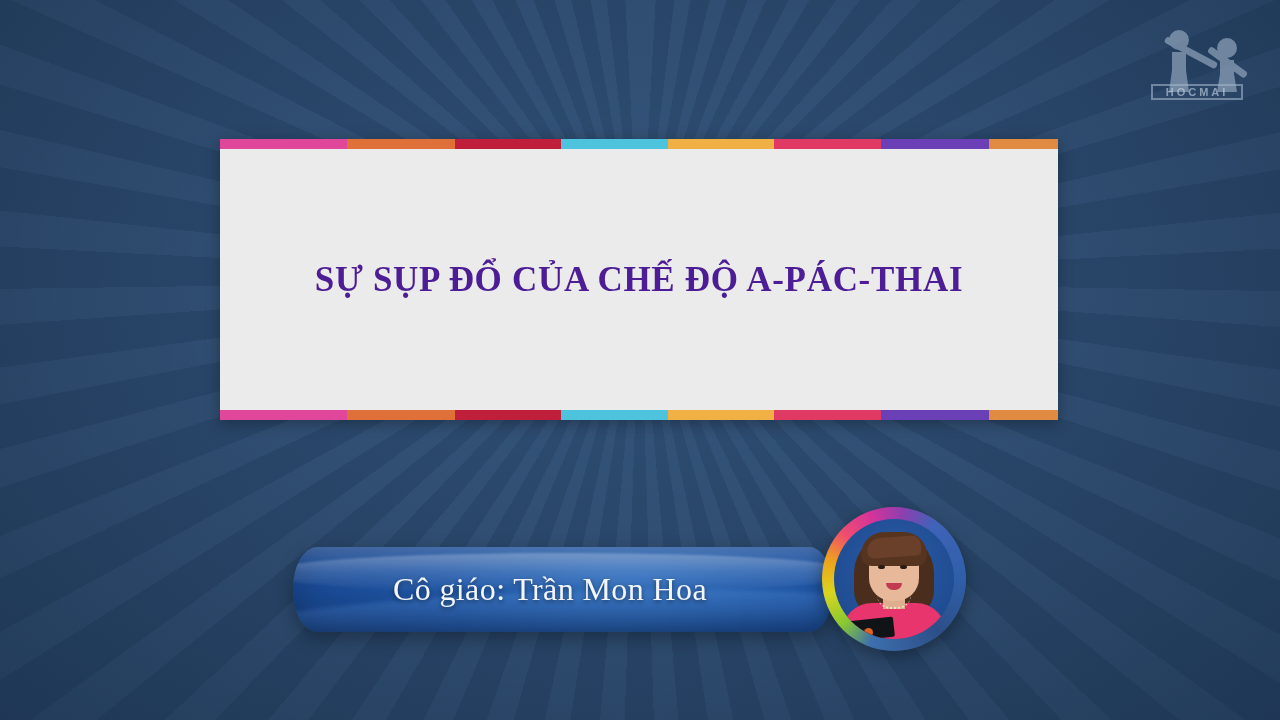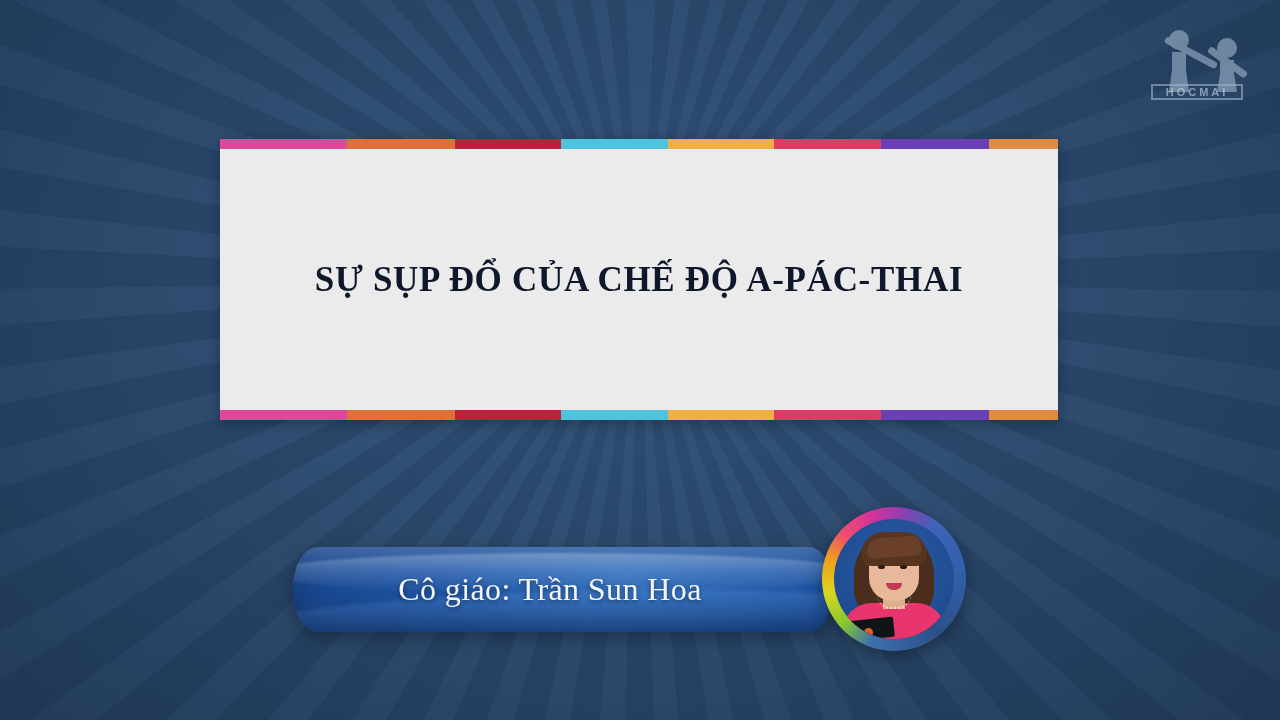--- a/index.html
+++ b/index.html
@@ -63,21 +63,21 @@
   .stripe {
     position:absolute;
     left:0; width:100%; height:10px;
     display:flex;
   }
   .stripe.top { top:0; }
   .stripe.bottom { bottom:0; }
   .stripe span { height:100%; }
 
   .title-text {
-    color:#0f172a;
+    color:#4c1d95;
     font-family:"Liberation Serif", serif;
     font-weight:bold;
     font-size:35px;
     letter-spacing:0.7px;
     white-space:nowrap;
     text-align:center;
     line-height:1.2;
   }
 
   
@@ -310,21 +310,21 @@
         <span style="background: rgb(240, 176, 67); width: 12.6492%;"></span>
         <span style="background: rgb(224, 58, 100); width: 12.7685%;"></span>
         <span style="background: rgb(107, 63, 181); width: 12.8878%;"></span>
         <span style="background: rgb(224, 138, 66); width: 8.23389%;"></span>
       </div>
   </div>
 
   <div class="banner">
     <div class="banner-sheen"></div>
     <div class="banner-swoosh"></div>
-    <div class="banner-label">Cô giáo: Trần Sun Hoa</div>
+    <div class="banner-label">Cô giáo: Trần Mon Hoa</div>
   </div>
 
   <div class="avatar-wrap">
     <div class="avatar-photo">
       <div class="p-hair-back"></div>
       <div class="p-shirt"></div>
       <div class="p-neck"></div>
       <div class="p-face"></div>
       <div class="p-hair-front"></div>
       <div class="p-fringe"></div>

